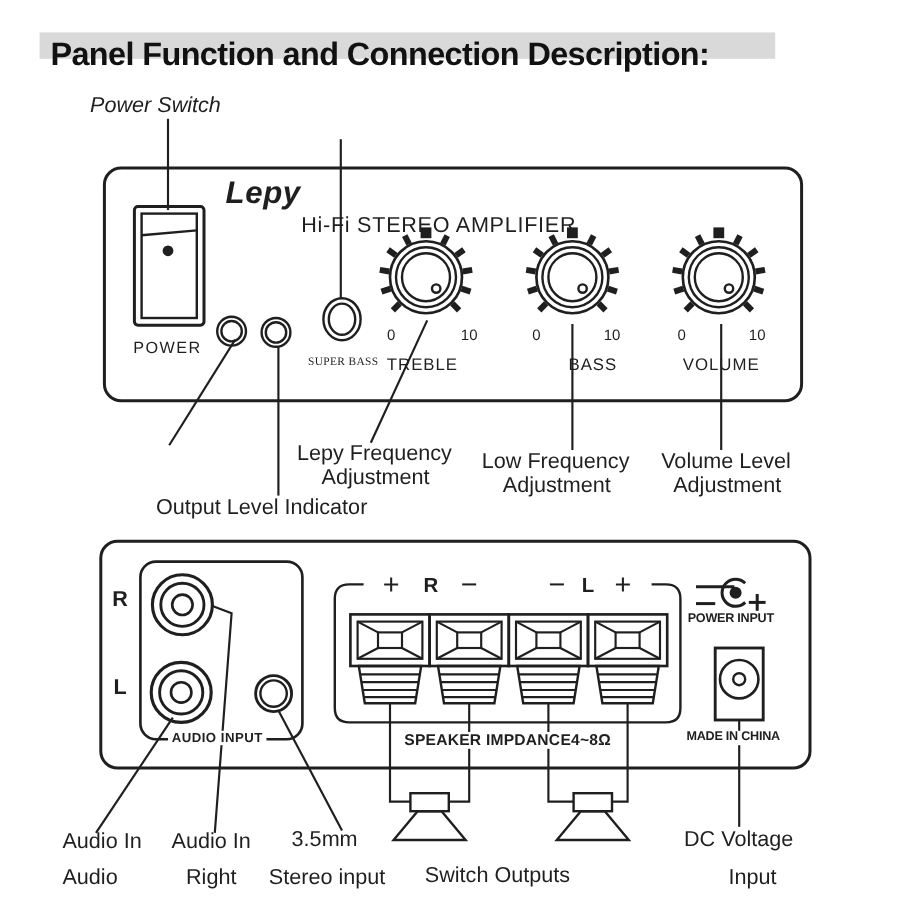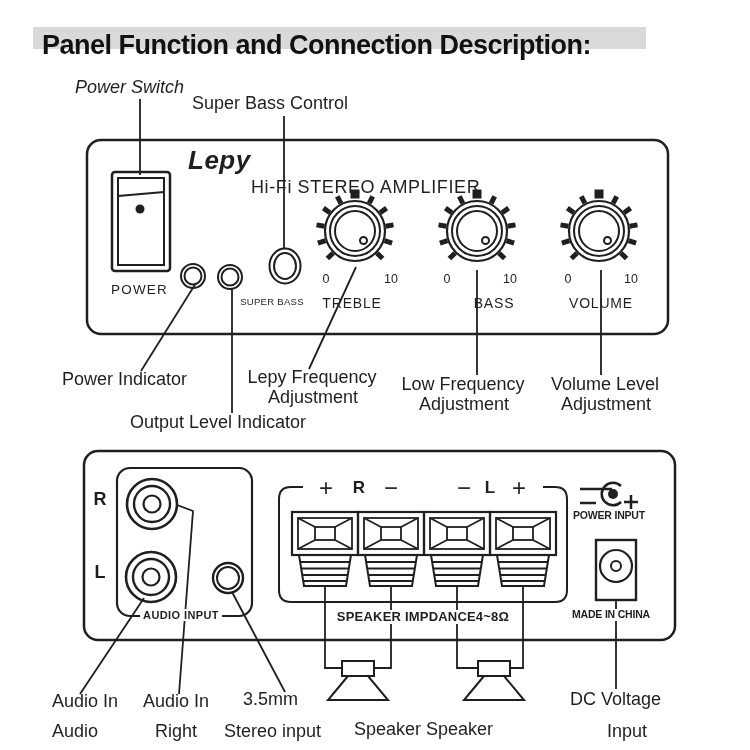--- a/index.html
+++ b/index.html
@@ -206,40 +206,38 @@
       <line class="ln" style="stroke-width:1.8" x1="144" y1="598" x2="80" y2="694"></line>
       <polyline class="ln" style="stroke-width:1.8" points="177,505 193,511 179,694"></polyline>
       <line class="ln" style="stroke-width:1.8" x1="232" y1="592" x2="285" y2="692"></line>
       <line class="ln" style="stroke-width:1.8" x1="616" y1="600" x2="616" y2="689"></line>
     </g>
   </svg>
 
   <div class="title-bar">Panel Function and Connection Description:</div>
 
   <div class="lbl cal" style="left:75px;top:78px;font-style:italic;">Power Switch</div>
-  <div class="lbl cal" style="left:192px;top:94px;">Super Bass Control</div>
 
   <div class="lbl brand" style="left:188px;top:146px;">Lepy</div>
   <div class="lbl model" style="left:251px;top:153px;margin-top:25px;">Hi-Fi STEREO AMPLIFIER</div>
 
   <div class="lbl panel-small" style="left:111px;top:283px;">POWER</div>
-  <div class="lbl tiny ctr" style="left:272px;top:297px;">SUPER BASS</div>
+  <div class="lbl tiny ctr" style="left:286px;top:297px;font-family:Liberation Serif, serif;">SUPER BASS</div>
 
   <div class="lbl knob-num ctr" style="left:326px;top:273px;">0</div>
   <div class="lbl knob-num ctr" style="left:391px;top:273px;">10</div>
   <div class="lbl knob-num ctr" style="left:447px;top:273px;">0</div>
   <div class="lbl knob-num ctr" style="left:510px;top:273px;">10</div>
   <div class="lbl knob-num ctr" style="left:568px;top:273px;">0</div>
   <div class="lbl knob-num ctr" style="left:631px;top:273px;">10</div>
 
   <div class="lbl knob-lbl ctr" style="left:352px;top:296px;">TREBLE</div>
   <div class="lbl knob-lbl ctr" style="left:478px;top:296px;margin-left:16px;">BASS</div>
   <div class="lbl knob-lbl ctr" style="left:601px;top:296px;">VOLUME</div>
 
-  <div class="lbl cal" style="left:62px;top:370px;">Power Indicator</div>
   <div class="lbl cal ctr" style="left:312px;top:368px;">Lepy Frequency</div>
   <div class="lbl cal ctr" style="left:313px;top:388px;">Adjustment</div>
   <div class="lbl cal ctr" style="left:463px;top:375px;">Low Frequency</div>
   <div class="lbl cal ctr" style="left:464px;top:395px;">Adjustment</div>
   <div class="lbl cal ctr" style="left:605px;top:375px;">Volume Level</div>
   <div class="lbl cal ctr" style="left:606px;top:395px;">Adjustment</div>
   <div class="lbl cal" style="left:130px;top:413px;">Output Level Indicator</div>
 
   <div class="lbl rl ctr wbg" style="left:100px;top:490px;">R</div>
   <div class="lbl rl ctr wbg" style="left:100px;top:563px;">L</div>
@@ -255,17 +253,17 @@
   <div class="lbl imp ctr wbg" style="left:423px;top:610px;">SPEAKER IMPDANCE4~8Ω</div>
   <div class="lbl cond ctr" style="left:609px;top:510px;">POWER INPUT</div>
   <div class="lbl cond ctr wbg" style="left:611px;top:609px;">MADE IN CHINA</div>
 
   <div class="lbl cal" style="left:52px;top:692px;">Audio In</div>
   <div class="lbl cal" style="left:52px;top:722px;">Audio</div>
   <div class="lbl cal" style="left:143px;top:692px;">Audio In</div>
   <div class="lbl cal" style="left:155px;top:722px;">Right</div>
   <div class="lbl cal" style="left:243px;top:690px;">3.5mm</div>
   <div class="lbl cal" style="left:224px;top:722px;">Stereo input</div>
-  <div class="lbl cal" style="left:354px;top:720px;">Speaker Speaker</div>
+  <div class="lbl cal" style="left:354px;top:720px;">Switch Outputs</div>
   <div class="lbl cal" style="left:570px;top:690px;">DC Voltage</div>
   <div class="lbl cal" style="left:607px;top:722px;">Input</div>
 
 </div>
 
 </body></html>

